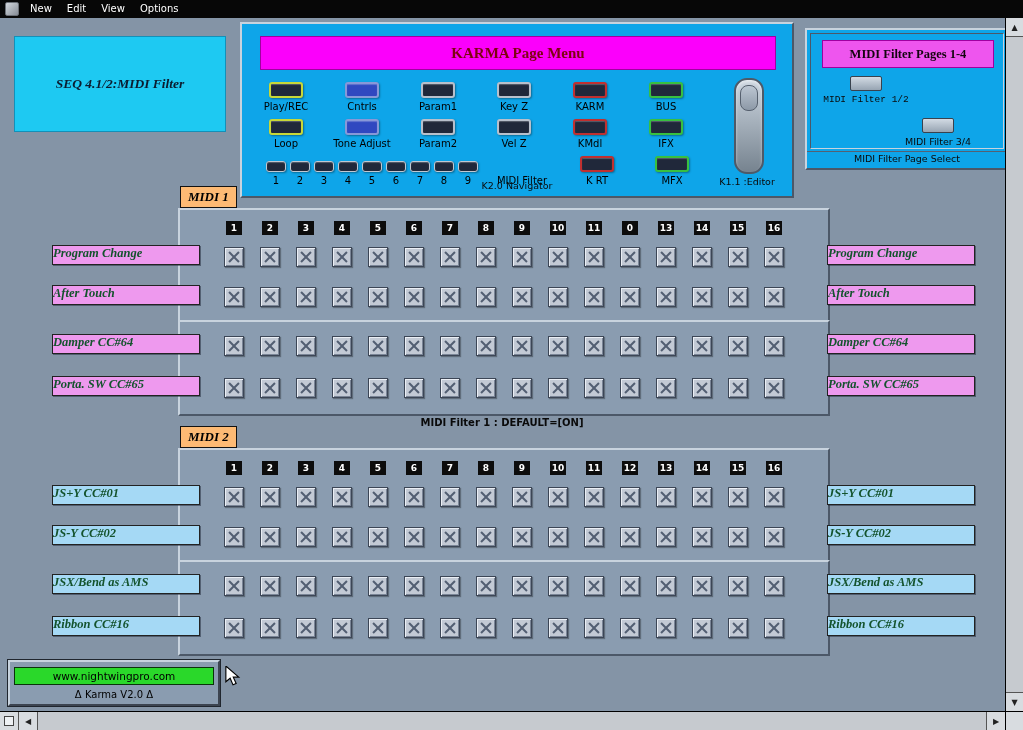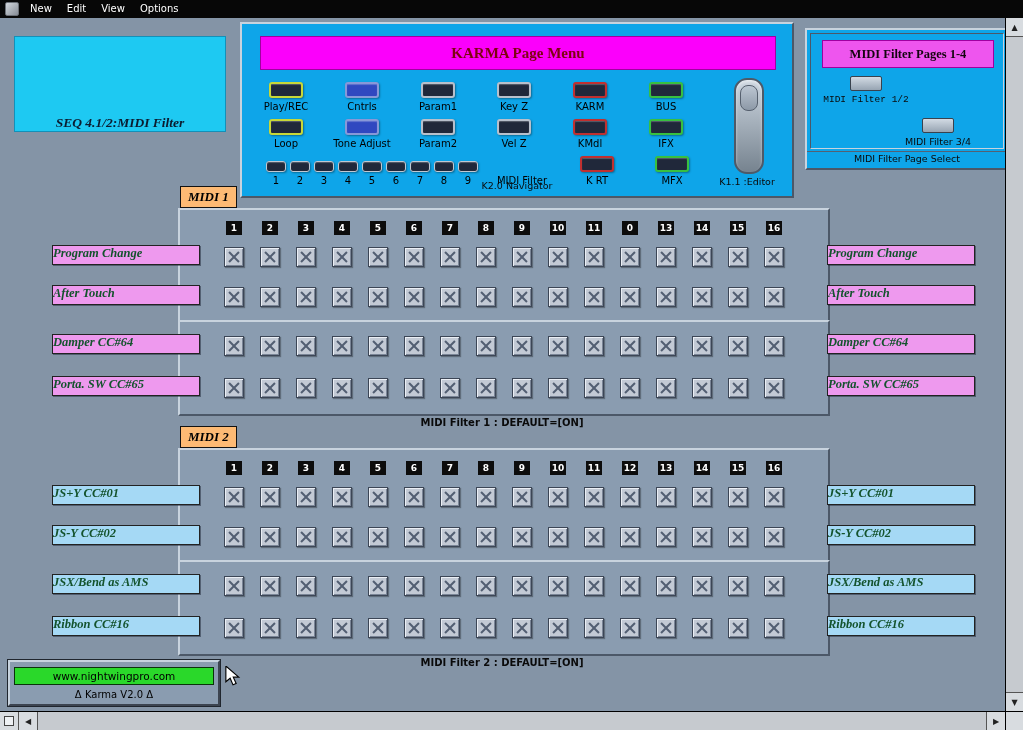--- a/index.html
+++ b/index.html
@@ -9,21 +9,21 @@
   
   .menubar{position:absolute;left:0;top:0;width:100%;height:18px;background:#070707;
            display:flex;align-items:center;z-index:10;}
   .app-icon{width:12px;height:12px;margin:0 11px 0 5px;border-radius:2px;border:1px solid #6a6f76;
             background:linear-gradient(135deg,#d2d7dd,#878d96);}
   .menu-items{display:flex;gap:15px;}
   .menu-item{color:#fff;font-size:10px;line-height:18px;}
 
   
   .title-box{position:absolute;left:14px;top:36px;width:210px;height:94px;background:#1ec9f2;
-             border:1px solid #1390b8;display:flex;align-items:flex-end;justify-content:center;}
+             border:1px solid #1390b8;display:flex;align-items:center;justify-content:center;}
   .title-box span{font:italic bold 13.5px "Liberation Serif",serif;color:#0b1c30;}
 
   
   .panel,.gridbox{position:absolute;border:2px solid;border-color:#c8d3de #4c5868 #4c5868 #c8d3de;}
   .panel{background:#0ea5e9;}
   #karma{left:240px;top:22px;width:550px;height:172px;}
   .karma-header{position:absolute;left:18px;top:12px;width:514px;height:32px;background:#fb00fb;
                 border:1px solid #a000a0;display:flex;align-items:center;justify-content:center;
                 font:bold 15px "Liberation Serif",serif;color:#7c0410;}
   .led-row{position:absolute;display:flex;}
@@ -525,21 +525,20 @@
         <div class="checkbox checked"></div>
         <div class="checkbox checked"></div>
         <div class="checkbox checked"></div>
         <div class="checkbox checked"></div>
         <div class="checkbox checked"></div>
         <div class="checkbox checked"></div>
         <div class="checkbox checked"></div>
         <div class="checkbox checked"></div>
       </div>
   </div>
-  <div class="grid-caption" id="cap2">MIDI Filter 2 : DEFAULT=[ON]</div>
 
   <div class="side-label pink" style="left:52px;top:245px">Program Change</div>
   <div class="side-label pink" style="left:52px;top:285px">After Touch</div>
   <div class="side-label pink" style="left:52px;top:334px">Damper CC#64</div>
   <div class="side-label pink" style="left:52px;top:376px">Porta. SW CC#65</div>
   <div class="side-label pink" style="left:827px;top:245px">Program Change</div>
   <div class="side-label pink" style="left:827px;top:285px">After Touch</div>
   <div class="side-label pink" style="left:827px;top:334px">Damper CC#64</div>
   <div class="side-label pink" style="left:827px;top:376px">Porta. SW CC#65</div>
 

